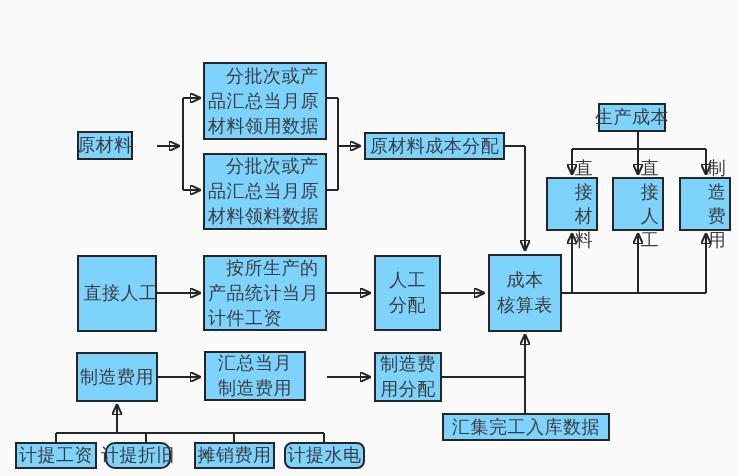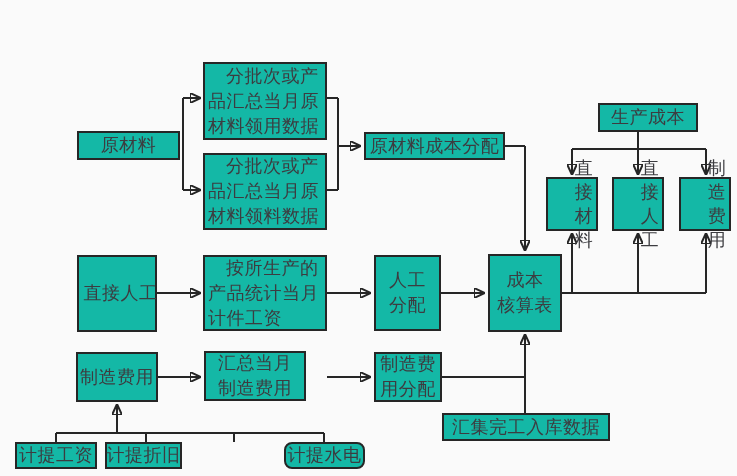--- a/index.html
+++ b/index.html
@@ -23,57 +23,57 @@
   }
   .wires path {
     fill: none;
     stroke: #262626;
     stroke-width: 2;
   }
   .node {
     position: absolute;
     box-sizing: border-box;
     border: 2px solid #262626;
-    background: #14b8a6;
+    background: #7dd3fc;
     display: flex;
     align-items: center;
     justify-content: center;
     text-align: center;
     font-size: 18px;
     line-height: 25px;
     white-space: pre-line;
     letter-spacing: 0.5px;
   }
   .node.indent {
     justify-content: flex-start;
     text-align: left;
     text-indent: 1em;
     padding-left: 3px;
   }
   .node.nowrap { white-space: nowrap; }
   .node.small { line-height: 24px; padding-left: 24px; }
 
   
-  .n-raw-material        { left: 77px;  top: 131px; width: 103px;  height: 29px; }
+  .n-raw-material        { left: 77px;  top: 131px; width: 56px;  height: 29px; }
   .n-usage-data          { left: 203px; top: 62px;  width: 124px; height: 78px; }
   .n-picking-data        { left: 203px; top: 153px; width: 124px; height: 77px; }
   .n-material-cost-alloc { left: 364px; top: 132px; width: 141px; height: 28px; }
-  .n-production-cost     { left: 598px; top: 103px; width: 100px;  height: 29px; }
+  .n-production-cost     { left: 598px; top: 103px; width: 68px;  height: 29px; }
   .n-direct-material-sub { left: 546px; top: 177px; width: 52px;  height: 54px; }
   .n-direct-labor-sub    { left: 612px; top: 177px; width: 52px;  height: 54px; }
   .n-overhead-sub        { left: 679px; top: 177px; width: 52px;  height: 54px; text-align: center; }
   .n-direct-labor        { left: 77px;  top: 255px; width: 80px;  height: 77px; padding-left: 7px; }
   .n-piecework-stats     { left: 203px; top: 255px; width: 124px; height: 76px; }
   .n-labor-alloc         { left: 374px; top: 255px; width: 67px;  height: 76px; }
   .n-cost-sheet          { left: 488px; top: 254px; width: 74px;  height: 78px; }
   .n-overhead            { left: 76px;  top: 352px; width: 82px;  height: 50px; }
   .n-monthly-overhead    { left: 204px; top: 351px; width: 102px; height: 50px; }
   .n-overhead-alloc      { left: 374px; top: 352px; width: 68px;  height: 50px; }
   .n-accrued-wages       { left: 15px;  top: 442px; width: 82px;  height: 27px; }
-  .n-accrued-depreciation{ left: 105px; top: 442px; width: 77px;  height: 27px; }
+  .n-accrued-depreciation{ left: 105px; top: 442px; width: 66px;  height: 27px; border-radius: 10px; }
   .n-amortized-expense   { left: 194px; top: 442px; width: 81px;  height: 27px; }
   .n-accrued-utilities   { left: 284px; top: 442px; width: 81px;  height: 27px; border-radius: 8px; }
   .n-finished-goods-data { left: 442px; top: 413px; width: 168px; height: 28px; }
 </style>
 </head>
 <body>
 
 <div class="canvas">
 
   <svg class="wires" width="737" height="476" viewBox="0 0 737 476" aria-hidden="true">
@@ -164,18 +164,19 @@
   <div class="node n-monthly-overhead">汇总当月
 制造费用</div>
 
   <div class="node n-overhead-alloc">制造费
 用分配</div>
 
   <div class="node nowrap n-accrued-wages">计提工资</div>
 
   <div class="node nowrap n-accrued-depreciation">计提折旧</div>
 
+  <div class="node nowrap n-amortized-expense">摊销费用</div>
 
   <div class="node nowrap n-accrued-utilities">计提水电</div>
 
   <div class="node nowrap n-finished-goods-data">汇集完工入库数据</div>
 
 </div>
 
 </body></html>

